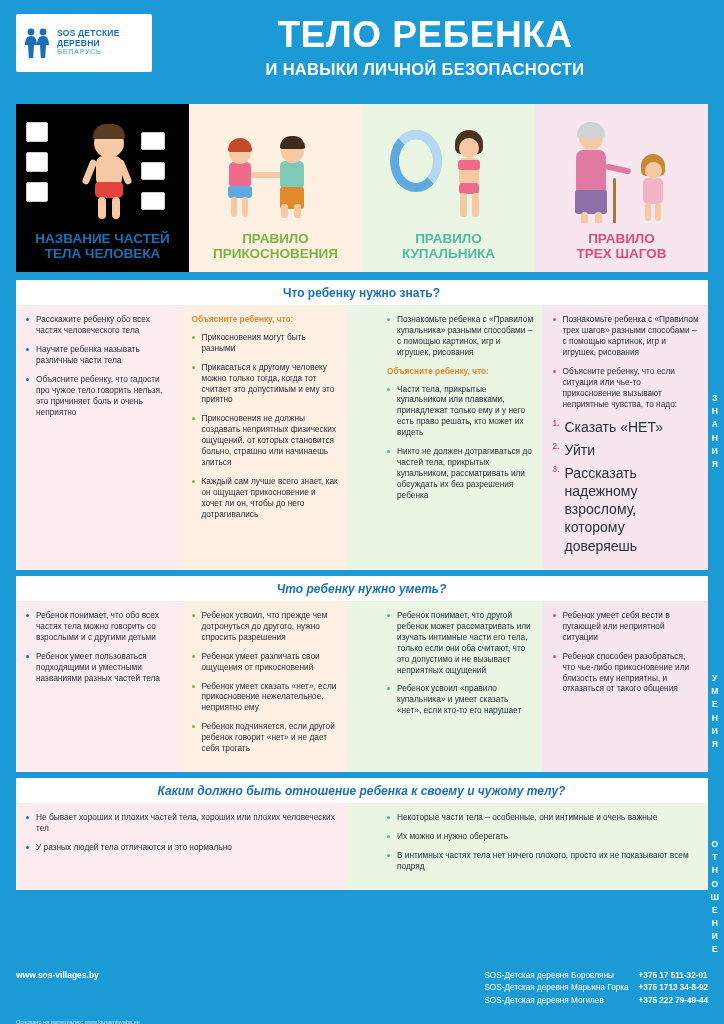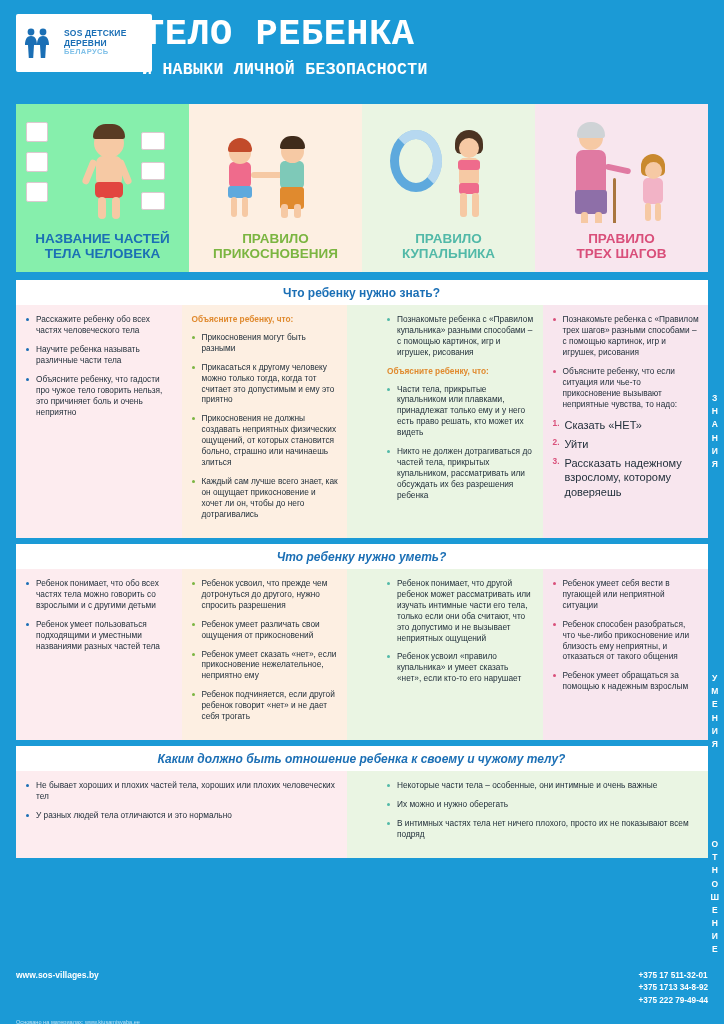--- a/index.html
+++ b/index.html
@@ -11,48 +11,48 @@
     color: #1b2a33;
     overflow: hidden;
     position: relative;
   }
   .page { width:724px; height:1024px; position:relative; padding: 14px 16px 0 16px; }
 
   
   .header { display:flex; align-items:flex-start; height: 78px; }
   .logo-box {
     width: 136px; height: 58px; background:#fff; border-radius:2px;
-    display:flex; align-items:center; padding: 6px 8px; gap:14px;
+    display:flex; align-items:center; padding: 6px 8px; gap:7px;
   }
   .logo-mark { width: 26px; height: 34px; flex:0 0 26px; position:relative; }
   .logo-mark svg { display:block; }
   .logo-text { line-height:1.12; }
   .logo-text .l1 { color:#1b6fb5; font-size:8.5px; font-weight:bold; letter-spacing:.2px; }
   .logo-text .l2 { color:#1b6fb5; font-size:8.5px; font-weight:bold; letter-spacing:.2px; }
   .logo-text .l3 { color:#7fc0e8; font-size:7.5px; font-weight:bold; letter-spacing:.4px; }
 
-  .titles { flex:1; margin-left: -10px; padding-top: 2px; font-family: Liberation Mono, monospace; }
+  .titles { flex:1; text-align:center; margin-left: -10px; padding-top: 2px; }
   .title-main {
     color:#ffffff; font-size: 37px; font-weight: bold; letter-spacing: .5px;
     line-height: 1.0;
   }
   .title-sub {
     color:#ffffff; font-size: 16.5px; font-weight: bold; letter-spacing: .3px;
     margin-top: 7px;
   }
 
   
   .strip { display:flex; margin-top: 12px; height: 168px; }
   .strip-col { flex:1; position:relative; display:flex; flex-direction:column; justify-content:flex-end; }
   .strip-col .art { flex:1; position:relative; overflow:hidden; }
   .strip-col .cap {
     text-align:center; font-size: 13.5px; font-weight:bold; line-height:1.15;
     padding: 8px 4px 10px 4px;
   }
-  .c1 { background:#86efac; } .c1 .cap { color:#1b6fb5; }
+  .c1 { background:#000000; } .c1 .cap { color:#1b6fb5; }
   .c2 { background:#fdefe2; } .c2 .cap { color:#7bb541; }
   .c3 { background:#eaf5e3; } .c3 .cap { color:#52b9a8; }
   .c4 { background:#f8e6ee; } .c4 .cap { color:#d94f7a; }
 
   
   .banner {
     background:#ffffff; text-align:center; color:#1b6fb5; font-weight:bold;
     font-size: 12px; padding: 6px 1px 5px 0; margin-top: 8px;
   }
   .banner.tight { margin-top: 6px; font-style: italic; }
@@ -79,21 +79,21 @@
   ul.bl.teal li:before { background:#52b9a8; }
   ul.bl.pink li:before { background:#d94f7a; }
 
   .lead { font-size:8.3px; font-weight:bold; margin: 0 0 7px 0; line-height:1.3; }
   .lead.green { color:#e08a2e; }
   .lead.teal { color:#e08a2e; }
 
   ol.num { list-style:none; margin:6px 0 0 0; padding:0; counter-reset: st; }
   ol.num li {
     position:relative; padding-left: 12px; margin-bottom: 5px;
-    font-size: 11px; line-height:1.3; color:#23313c; counter-increment: st;
+    font-size: 14px; line-height:1.3; color:#23313c; counter-increment: st;
   }
   ol.num li:before {
     content: counter(st) "."; position:absolute; left:0; top:0;
     color:#d94f7a; font-weight:bold; font-size:8.3px;
   }
 
   
   .side-label {
     position:absolute; right: 2px; width: 14px; text-align:center;
     color:#ffffff; font-size: 8.5px; font-weight:bold; line-height: 1.55;
@@ -344,21 +344,20 @@
     <div class="col k3">
       <ul class="bl teal">
         <li>Ребенок понимает, что другой ребенок может рассматривать или изучать интимные части его тела, только если они оба считают, что это допустимо и не вызывает неприятных ощущений</li>
         <li>Ребенок усвоил «правило купальника» и умеет сказать «нет», если кто-то его нарушает</li>
       </ul>
     </div>
     <div class="col k4">
       <ul class="bl pink">
         <li>Ребенок умеет себя вести в пугающей или неприятной ситуации</li>
         <li>Ребенок способен разобраться, что чье-либо прикосновение или близость ему неприятны, и отказаться от такого общения</li>
-        <li>Ребенок умеет обращаться за помощью к надежным взрослым</li>
       </ul>
     </div>
   </div>
 
   <div class="banner tight">Каким должно быть отношение ребенка к своему и чужому телу?</div>
   <div class="row">
     <div class="col k1">
       <ul class="bl blue">
         <li>Не бывает хороших и плохих частей тела, хороших или плохих человеческих тел</li>
         <li>У разных людей тела отличаются и это нормально</li>
@@ -398,20 +397,25 @@
       <span>Е</span>
       <span>Н</span>
       <span>И</span>
       <span>Е</span>
   </div>
 
   <div class="footer">
     <div class="footer-top">
       <div class="site">www.sos-villages.by</div>
       <div class="contacts">
+        <div class="names">
+          <div>SOS-Детская деревня Боровляны</div>
+          <div>SOS-Детская деревня Марьина Горка</div>
+          <div>SOS-Детская деревня Могилев</div>
+        </div>
         <div class="phones">
           <div>+375 17 511-32-01</div>
           <div>+375 1713 34-8-92</div>
           <div>+375 222 79-49-44</div>
         </div>
       </div>
     </div>
     <div class="fineprint">Основано на материалах: www.kiusamisvaba.ee</div>
   </div>
 

